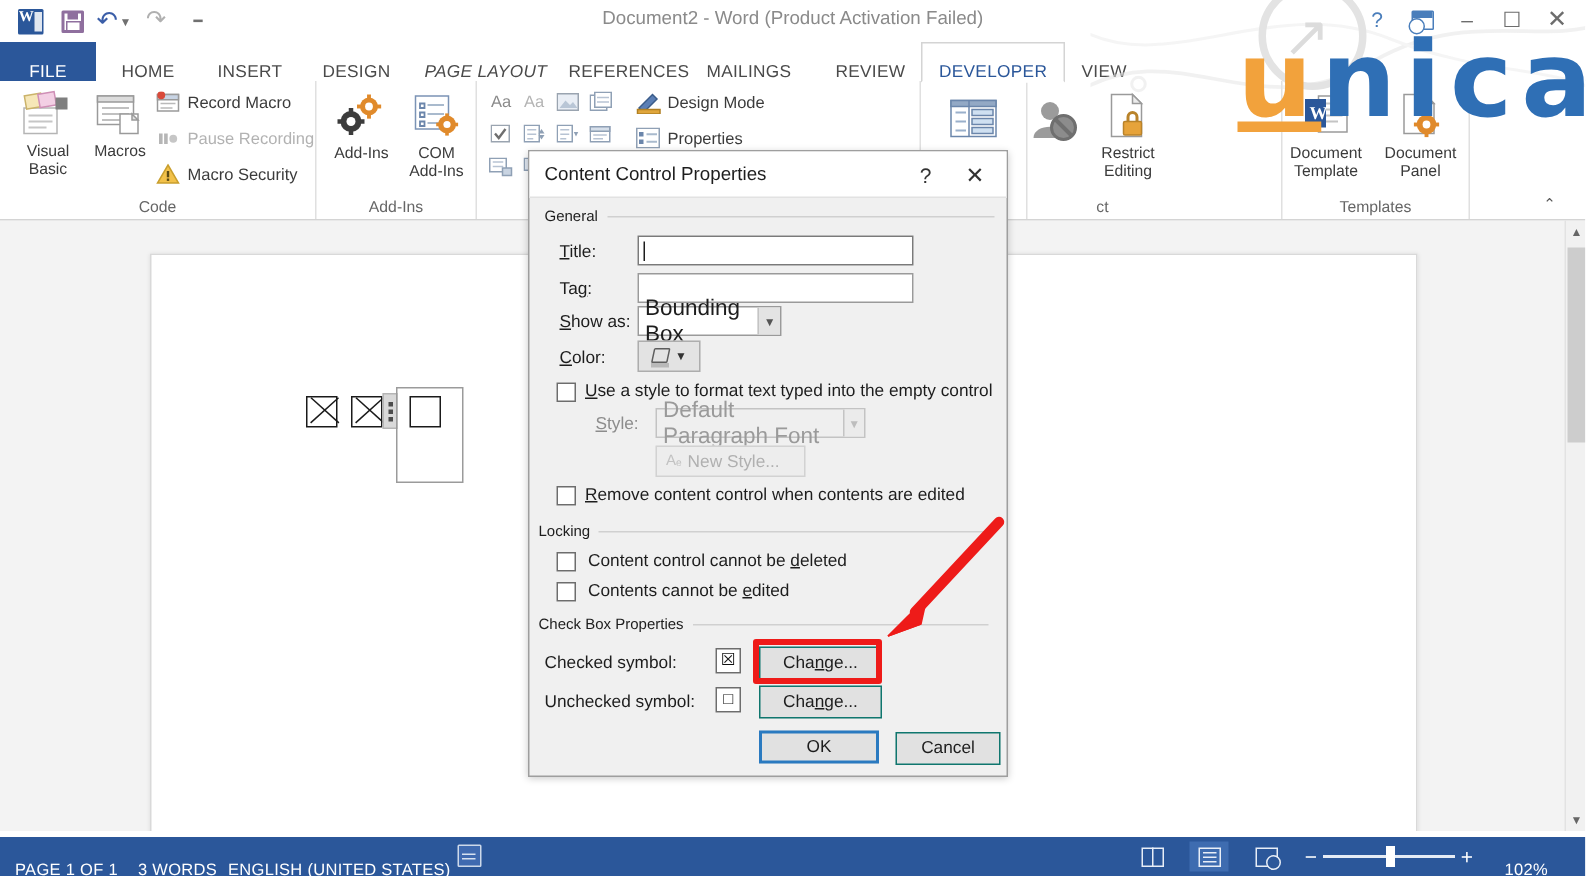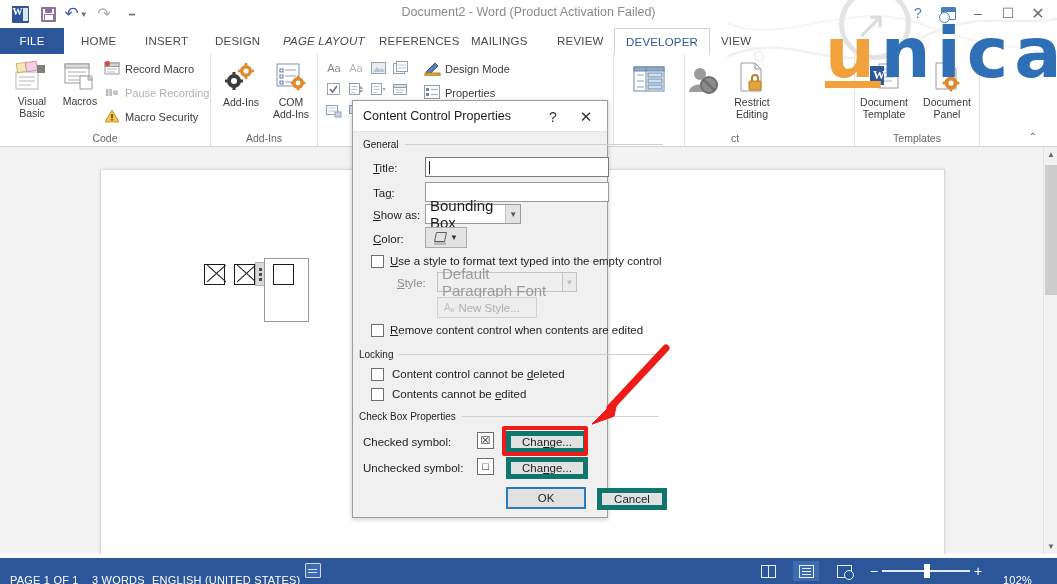--- a/index.html
+++ b/index.html
@@ -159,22 +159,22 @@
 
   
   .tabstrip {
     position: absolute; left: 0; top: 28px;
     width: 1057px; height: 26px;
     background: #ffffff;
     z-index: 22;
   }
   .tab {
     position: absolute; top: 0; height: 26px;
-    padding: 11px 11px;
-    display: flex; align-items: center;
+    padding: 0 11px;
+    display: flex; align-items: flex-end;
     font-size: 11.5px;
     letter-spacing: .2px;
     color: #4a4a4a;
     text-transform: uppercase;
     white-space: nowrap;
   }
   .tab.file {
     background: #2b579a;
     color: #ffffff;
     font-weight: normal;
@@ -369,21 +369,21 @@
   .zm-track { width: 88px; height: 1.6px; background: #e6ecf5; position: relative; }
   .zm-thumb {
     position: absolute; left: 42px; top: -6px;
     width: 6px; height: 14px; background: #ffffff;
   }
 
   
   .dialog {
     position: absolute;
     left: 352px; top: 100px;
-    width: 256px; height: 418px;
+    width: 320px; height: 418px;
     background: #f0f0f0;
     border: 1px solid #9e9e9e;
     box-shadow: 0 1px 5px rgba(0,0,0,.22);
     z-index: 50;
     font-size: 11.5px;
     color: #1d1d1d;
   }
   .dlg-title {
     position: absolute; left: 0; top: 0;
     width: 100%; height: 31px;
@@ -452,21 +452,21 @@
   .combo.disabled .arw { color: #bdbdbd; background: #ebebeb; }
   .chk {
     position: absolute;
     width: 13px; height: 13px;
     background: #ffffff;
     border: 1px solid #6d6d6d;
   }
   .btn {
     position: absolute;
     background: #e1e1e1;
-    border: 5px solid #0f766e;
+    border: 1px solid #0f766e;
     height: 22px;
     display: flex; align-items: center; justify-content: center;
     font-size: 11.5px; color: #1d1d1d;
   }
   .btn.primary { border: 2px solid #2a7ac0; background: #e1e1e1; }
   .colorbtn {
     position: absolute;
     width: 42px; height: 21px;
     background: #e3e3e3;
     border: 1px solid #adadad;

